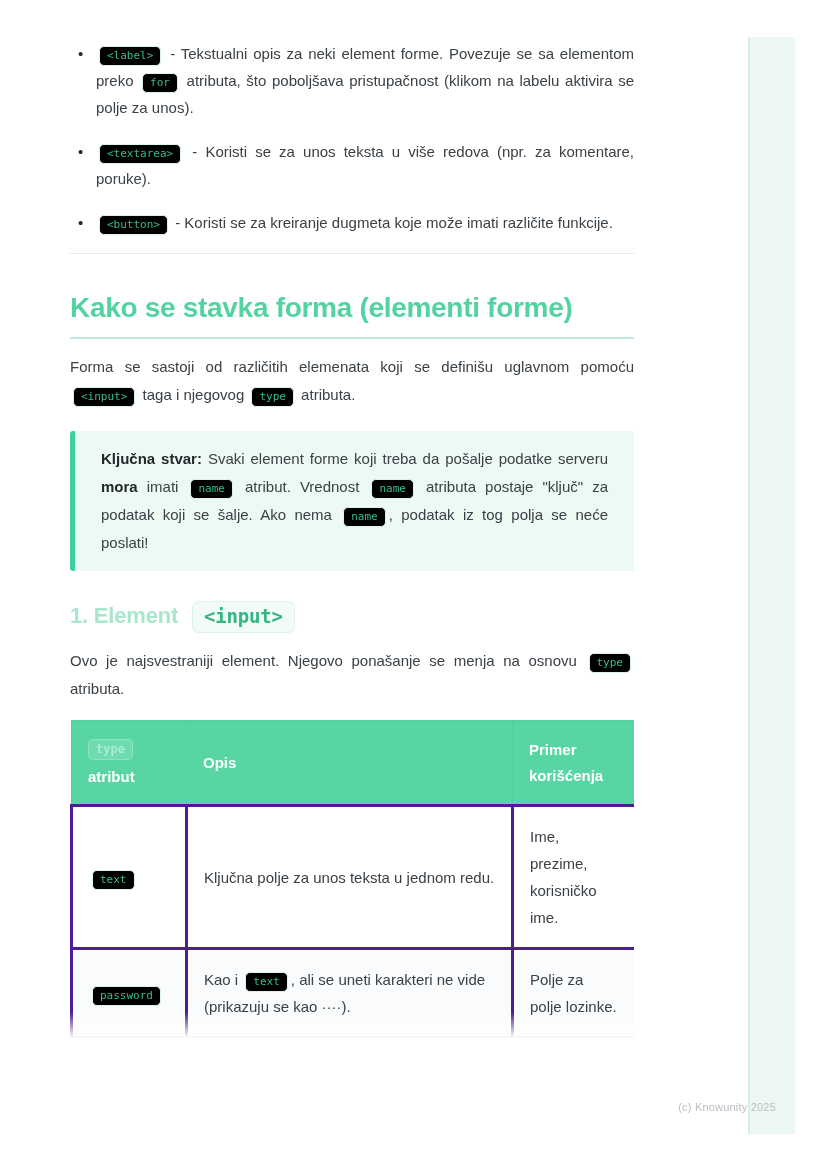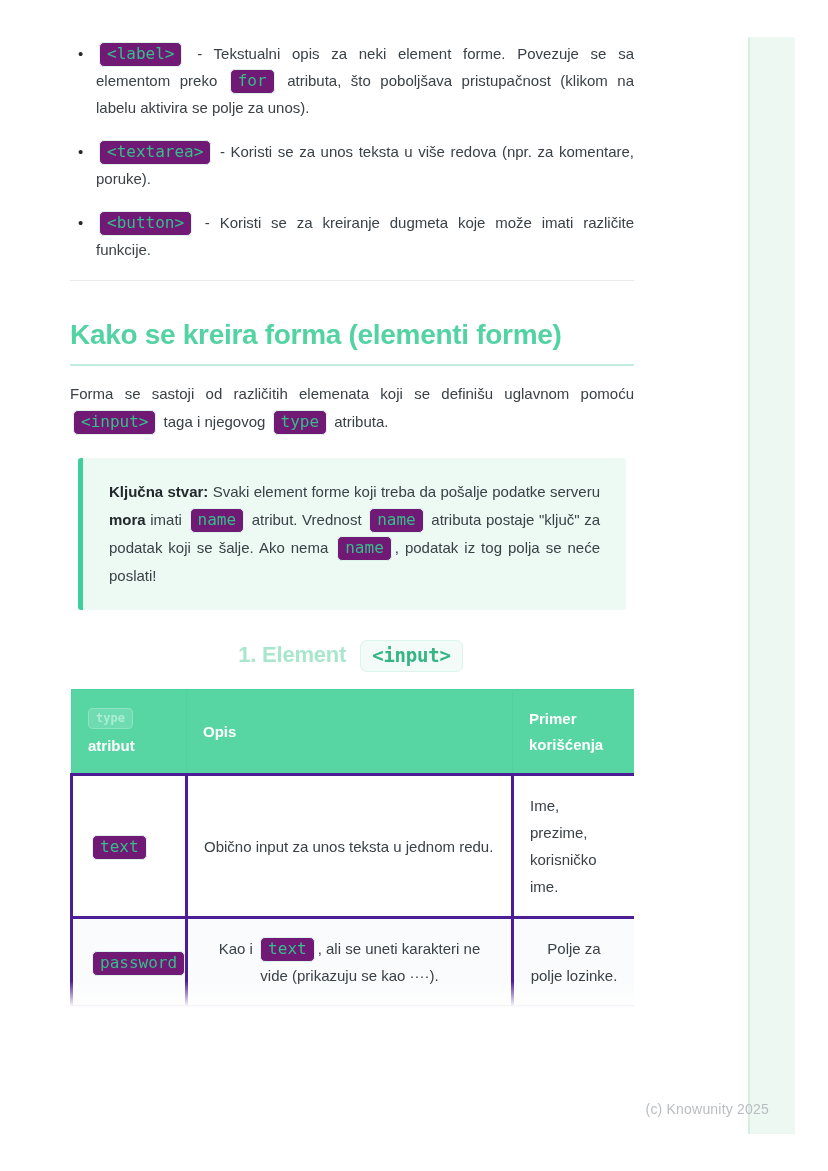--- a/index.html
+++ b/index.html
@@ -13,22 +13,22 @@
     position:absolute;left:748px;top:37px;width:45px;height:1097px;
     background:#edf8f2;border-left:2px solid #d4eee1;border-radius:2px 2px 0 0;
     z-index:0;
   }
   .content{
     position:absolute;left:70px;top:0;width:564px;padding-top:40px;z-index:1;
   }
   
   code.badge{
     font-family:"DejaVu Sans Mono","Liberation Mono",monospace;
-    font-size:16px;line-height:1;color:#36bd89;
-    background:#701a75;border:1px solid #dbf3e9;border-radius:5px;
+    font-size:11px;line-height:1;color:#36bd89;
+    background:#000000;border:1px solid #dbf3e9;border-radius:5px;
     padding:3px 7px 4px;margin:0 3px;white-space:nowrap;
     display:inline-block;vertical-align:baseline;
   }
   code.badge.big{
     font-size:19px;padding:5px 11px 6px;border-radius:7px;margin-left:8px;
     background:#f2fbf7;border-color:#dcf4ea;color:#35b584;font-weight:bold;
   }
   code.badge.hl{
     background:rgba(255,255,255,0.14);border:1px solid rgba(255,255,255,0.22);
     color:#a9edd3;font-size:12px;margin:0 0 4px 0;
@@ -44,96 +44,97 @@
   }
   .divider{border:none;border-top:1px solid #e8eaed;margin:13px 0 0;}
   h1.h1{
     margin:37px 0 0;padding:0 0 13px;font-size:28px;line-height:33px;
     font-weight:bold;color:#53d3a2;letter-spacing:-0.3px;
     border-bottom:2px solid #c0ecdc;
   }
   p.para{margin:14px 0 0;font-size:15px;line-height:28px;}
   .justify{text-align:justify;}
   .callout{
-    margin:22px 8px 0;background:#edf9f3;border-left:5px solid #3ecf9a;
-    border-radius:3px;padding:20px 26px;
+    margin:22px 0 0;background:#edf9f3;border-left:5px solid #3ecf9a;
+    border-radius:3px;padding:14px 26px;
   }
   .callout p{margin:0;font-size:15px;line-height:28px;text-align:justify;}
   .callout strong{color:#23282d;}
   h2.h2{
     margin:28px 0 14px;font-size:22px;line-height:34px;font-weight:bold;
-    color:#a9e7cd;letter-spacing:-0.2px;text-align:center;
+    color:#a9e7cd;letter-spacing:-0.2px;
   }
   
   .table-wrap{position:relative;margin-top:17px;height:318px;overflow:hidden;}
   table.data-table{border-collapse:collapse;width:564px;table-layout:fixed;}
   table.data-table th{
     background:#57d6a4;color:#ffffff;font-size:15px;font-weight:bold;
     text-align:left;vertical-align:middle;padding:14px 16px;line-height:26px;
     border:1px solid #4fd29e;
   }
   table.data-table td{
     background:#ffffff;font-size:15px;line-height:27px;vertical-align:middle;
     padding:16px;border:3px solid #4c1d95;text-align:left;
   }
-  table.data-table tr.alt td{background:#fafbfc;text-align:center;}
+  table.data-table tr.alt td{background:#fafbfc;}
   table.data-table tr.stub td{height:40px;}
   .fade{
     position:absolute;left:0;right:0;bottom:0;height:26px;
     background:linear-gradient(rgba(255,255,255,0),#ffffff);pointer-events:none;
   }
   .footer{
-    position:absolute;top:1101px;right:59px;z-index:2;
-    font-size:14px;color:#b9bdc1;letter-spacing:0.2px;
+    position:absolute;top:1101px;right:52px;z-index:2;
+    font-size:11px;color:#b9bdc1;letter-spacing:0.2px;
   }
 </style>
 </head>
 <body>
 
 <div class="side-strip"></div>
 
 <div class="content">
 
   <ul class="bullet-list">
     <li><code class="badge">&lt;label&gt;</code> - Tekstualni opis za neki element forme. Povezuje se sa elementom preko <code class="badge">for</code> atributa, što poboljšava pristupačnost (klikom na labelu aktivira se polje za unos).</li>
     <li><code class="badge">&lt;textarea&gt;</code> - Koristi se za unos teksta u više redova (npr. za komentare, poruke).</li>
     <li><code class="badge">&lt;button&gt;</code> - Koristi se za kreiranje dugmeta koje može imati različite funkcije.</li>
   </ul>
 
   <hr class="divider">
 
-  <h1 class="h1">Kako se kreira forma (elementi forme)</h1>
+  <h1 class="h1">Kako se stavka forma (elementi forme)</h1>
 
   <p class="para justify">Forma se sastoji od različitih elemenata koji se definišu uglavnom pomoću <code class="badge">&lt;input&gt;</code> taga i njegovog <code class="badge">type</code> atributa.</p>
 
   <div class="callout">
     <p><strong>Ključna stvar:</strong> Svaki element forme koji treba da pošalje podatke serveru <strong>mora</strong> imati <code class="badge">name</code> atribut. Vrednost <code class="badge">name</code> atributa postaje "ključ" za podatak koji se šalje. Ako nema <code class="badge">name</code>, podatak iz tog polja se neće poslati!</p>
   </div>
 
   <h2 class="h2">1. Element <code class="badge big">&lt;input&gt;</code></h2>
 
+  <p class="para justify">Ovo je najsvestraniji element. Njegovo ponašanje se menja na osnovu <code class="badge">type</code> atributa.</p>
 
   <div class="table-wrap">
     <table class="data-table">
       <colgroup>
         <col style="width:115px">
           <col style="width:326px">
           <col style="width:123px">
       </colgroup>
       <thead>
         <tr>
           <th><code class="badge hl">type</code><br>atribut</th>
           <th>Opis</th>
           <th>Primer korišćenja</th>
         </tr>
       </thead>
       <tbody>
         <tr>
           <td><code class="badge">text</code></td>
-          <td>Obično input za unos teksta u jednom redu.</td>
+          <td>Ključna polje za unos teksta u jednom redu.</td>
           <td>Ime, prezime, korisničko ime.</td>
         </tr>
         <tr class="alt">
           <td><code class="badge">password</code></td>
           <td>Kao i <code class="badge">text</code>, ali se uneti karakteri ne vide (prikazuju se kao ····).</td>
           <td>Polje za polje lozinke.</td>
         </tr>
         <tr class="stub">
           <td></td>
           <td></td>

